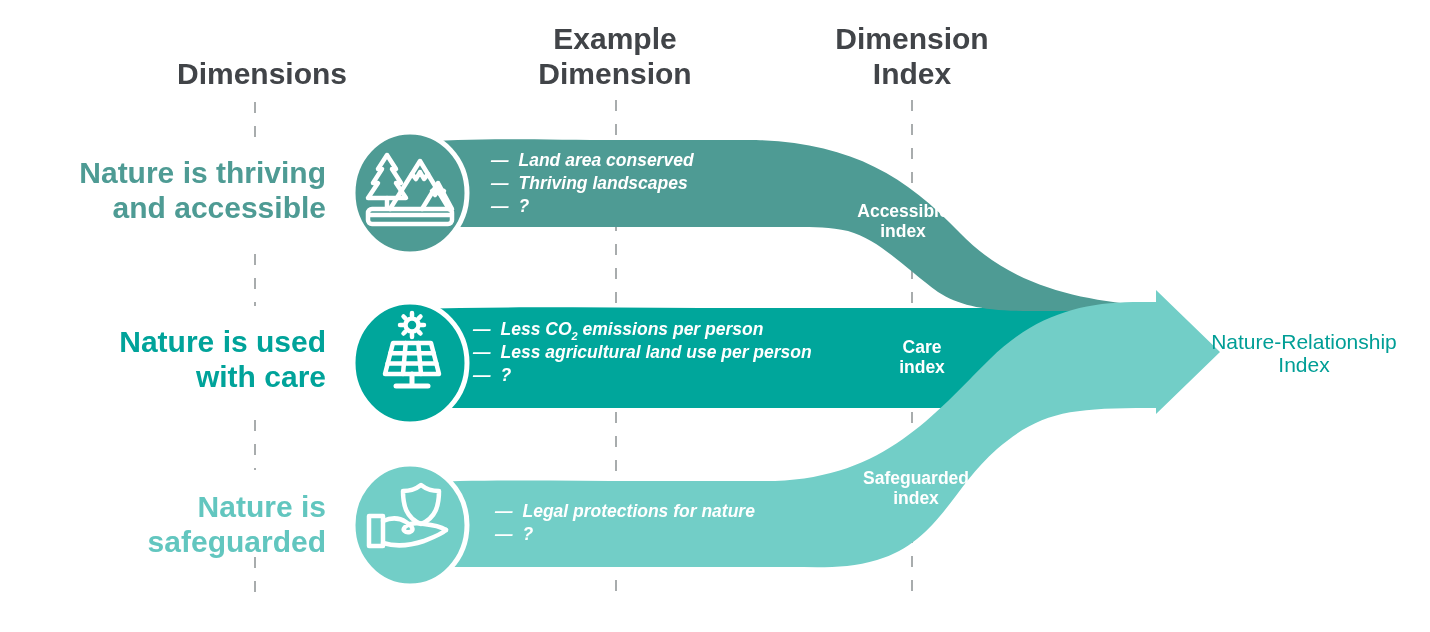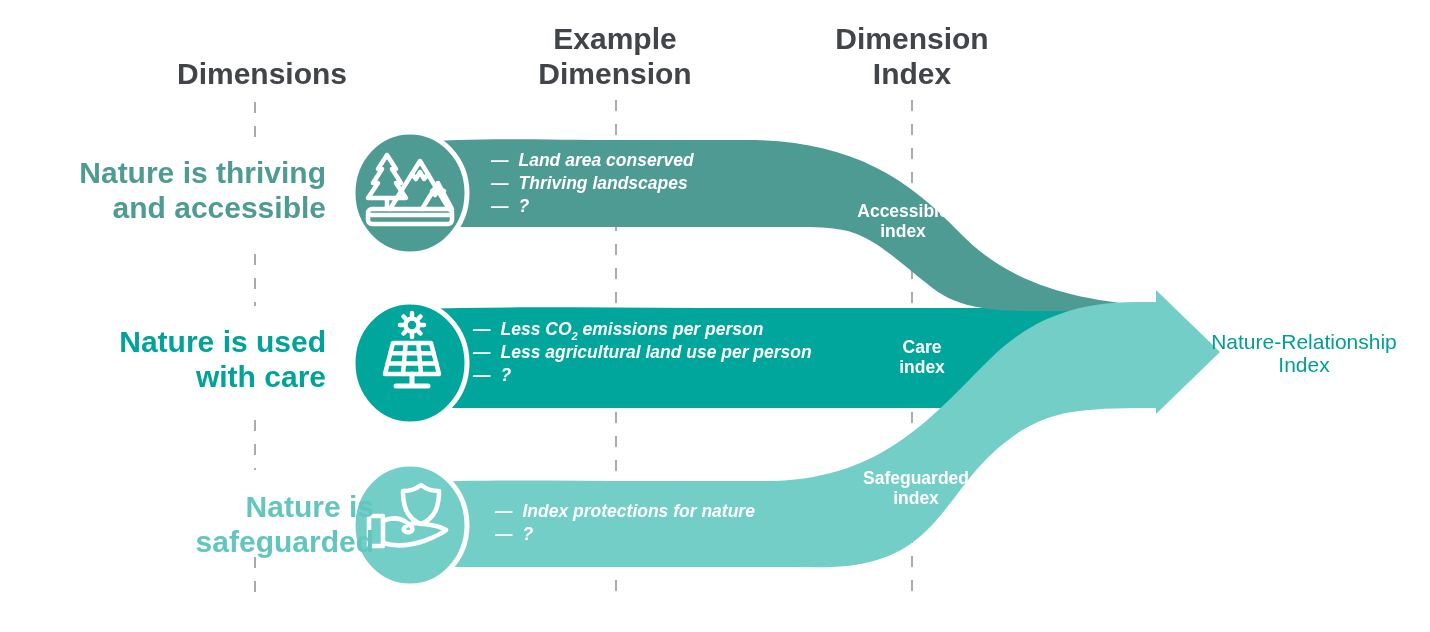--- a/index.html
+++ b/index.html
@@ -132,37 +132,37 @@
   </div>
 
   <div class="abs dim-label r1" style="right:1104px;top:155px;">
     <div>Nature is thriving</div>
     <div>and accessible</div>
   </div>
   <div class="abs dim-label r2" style="right:1104px;top:324px;">
     <div>Nature is used</div>
     <div>with care</div>
   </div>
-  <div class="abs dim-label r3" style="right:1056px;top:489px;">
+  <div class="abs dim-label r3" style="right:1104px;top:489px;">
     <div>Nature is</div>
     <div>safeguarded</div>
   </div>
 
   <div class="abs indicators" style="left:491px;top:149px;">
     <span class="line"><span class="bullet">—</span><span>Land area conserved</span></span>
     <span class="line"><span class="bullet">—</span><span>Thriving landscapes</span></span>
     <span class="line"><span class="bullet">—</span><span>?</span></span>
   </div>
   <div class="abs indicators" style="left:473px;top:318px;">
     <span class="line"><span class="bullet">—</span><span>Less CO</span><sub>2</sub><span> emissions per person</span></span>
     <span class="line"><span class="bullet">—</span><span>Less agricultural land use per person</span></span>
     <span class="line"><span class="bullet">—</span><span>?</span></span>
   </div>
   <div class="abs indicators" style="left:495px;top:500px;">
-    <span class="line"><span class="bullet">—</span><span>Index protections for nature</span></span>
+    <span class="line"><span class="bullet">—</span><span>Legal protections for nature</span></span>
     <span class="line"><span class="bullet">—</span><span>?</span></span>
   </div>
 
   <div class="abs index-label" style="left:828px;top:201px;">
     <div>Accessible</div>
     <div>index</div>
   </div>
   <div class="abs index-label" style="left:847px;top:337px;">
     <div>Care</div>
     <div>index</div>

